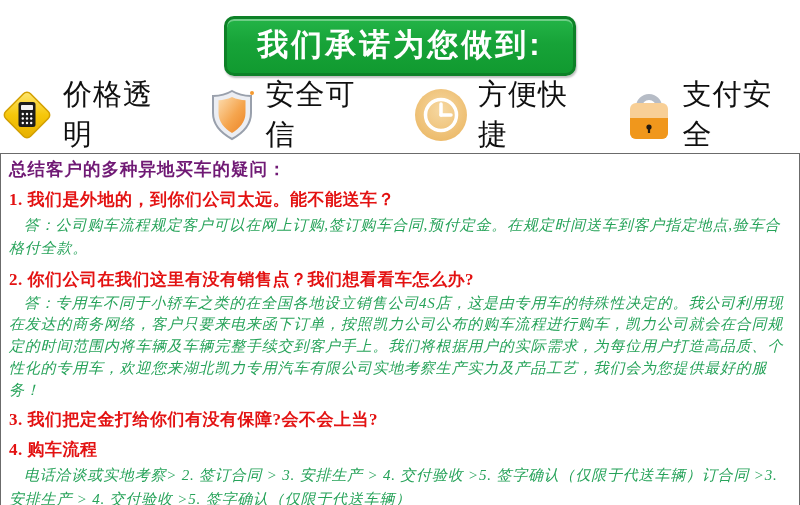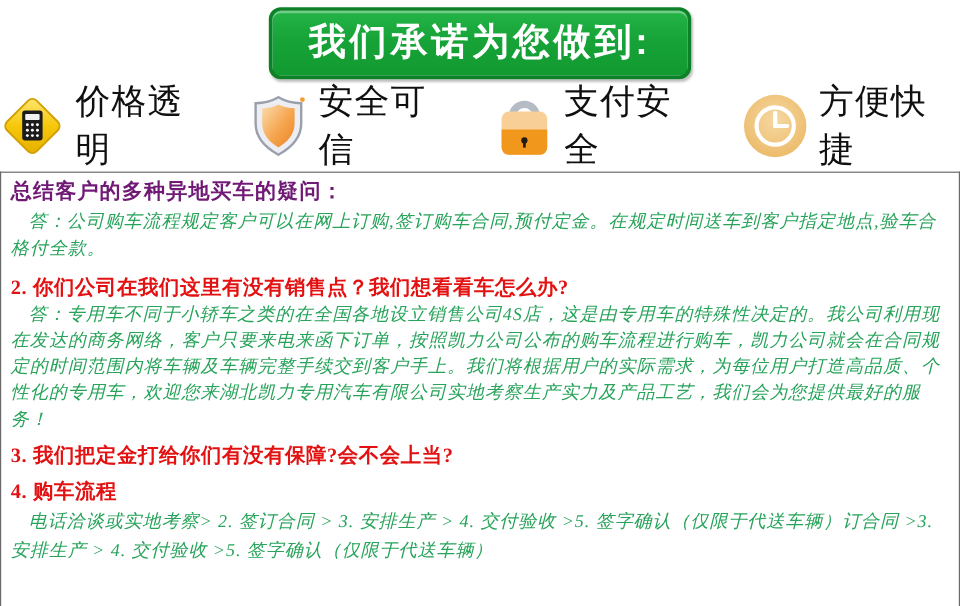--- a/index.html
+++ b/index.html
@@ -2,21 +2,21 @@
 <html><head>
 <meta charset="utf-8">
 <style>
   html,body{margin:0;padding:0;}
   body{
     width:800px;height:505px;overflow:hidden;background:#ffffff;
     font-family:"Liberation Serif", serif;
     position:relative;
   }
   
-  .banner-wrap{text-align:center;padding-top:6px;border-radius:26px;}
+  .banner-wrap{text-align:center;padding-top:16px;border-radius:26px;}
   .banner{
     display:inline-block;
     background:linear-gradient(180deg,#23b447 0%,#17a338 45%,#119a30 100%);
     border:3px solid #0d8127;
     border-radius:10px;
     padding:5px 30px 7px;
     box-shadow:inset 0 2px 0 rgba(255,255,255,.35), 1px 2px 2px rgba(0,0,0,.25);
   }
   .banner .banner-text{
     color:#ffffff;font-size:31px;font-weight:bold;letter-spacing:3px;
@@ -108,54 +108,55 @@
         <circle cx="42" cy="4" r="2" fill="#f59a30"></circle>
         <path d="M22 2 C28 5.5 34 6.8 41 7 L41 24 C41 36 33 44 22 50 C11 44 3 36 3 24 L3 7 C10 6.8 16 5.5 22 2 Z" fill="#eceef3" stroke="#99a0ac" stroke-width="2"></path>
         <path d="M22 8 C26.5 10.2 30.8 11 35.5 11.3 L35.5 24 C35.5 33 29.5 39.5 22 44 C14.5 39.5 8.5 33 8.5 24 L8.5 11.3 C13.2 11 17.5 10.2 22 8 Z" fill="url(#shg)"></path>
       </svg>
     </span>
     <span class="plabel">安全可信</span>
   </div>
 
   <div class="promise">
     <span class="icon">
-      <svg width="48" height="52" viewBox="0 0 48 52">
-        <path d="M14 30 L14 18 a10 10 0 0 1 20 0 L34 30" fill="none" stroke="#b6bcc6" stroke-width="6"></path>
-        <rect x="5" y="14" width="38" height="36" rx="6" fill="#f8cf96"></rect>
-        <path d="M5 29 h38 v15 a6 6 0 0 1 -6 6 h-26 a6 6 0 0 1 -6 -6 Z" fill="#f0971c"></path>
-        <circle cx="24" cy="38" r="2.6" fill="#231a10"></circle>
-        <rect x="22.9" y="38" width="2.2" height="6" fill="#231a10"></rect>
-      </svg>
-    </span>
-    <span class="plabel">支付安全</span>
-  </div>
-
-  <div class="promise">
-    <span class="icon">
       <svg width="56" height="56" viewBox="0 0 56 56">
         <defs>
           <radialGradient id="clg" cx="0.5" cy="0.4" r="0.75">
             <stop offset="0" stop-color="#f6d8a2"></stop>
             <stop offset="1" stop-color="#eab45e"></stop>
           </radialGradient>
         </defs>
         <circle cx="28" cy="28" r="26" fill="url(#clg)"></circle>
         <circle cx="28" cy="28" r="15.5" fill="none" stroke="#ffffff" stroke-width="3.5"></circle>
         <line x1="28" y1="28" x2="28" y2="17" stroke="#ffffff" stroke-width="3.5" stroke-linecap="round"></line>
         <line x1="28" y1="28" x2="38" y2="28" stroke="#ffffff" stroke-width="3.5" stroke-linecap="round"></line>
       </svg>
     </span>
     <span class="plabel">方便快捷</span>
   </div>
 
+  <div class="promise">
+    <span class="icon">
+      <svg width="48" height="52" viewBox="0 0 48 52">
+        <path d="M14 30 L14 18 a10 10 0 0 1 20 0 L34 30" fill="none" stroke="#b6bcc6" stroke-width="6"></path>
+        <rect x="5" y="14" width="38" height="36" rx="6" fill="#f8cf96"></rect>
+        <path d="M5 29 h38 v15 a6 6 0 0 1 -6 6 h-26 a6 6 0 0 1 -6 -6 Z" fill="#f0971c"></path>
+        <circle cx="24" cy="38" r="2.6" fill="#231a10"></circle>
+        <rect x="22.9" y="38" width="2.2" height="6" fill="#231a10"></rect>
+      </svg>
+    </span>
+    <span class="plabel">支付安全</span>
+  </div>
+
 </div>
 
 <div class="faq-box">
   <h2 class="faq-heading">总结客户的多种异地买车的疑问：</h2>
 
+  <p class="q">1. 我们是外地的，到你们公司太远。能不能送车？</p>
   <p class="a">答：公司购车流程规定客户可以在网上订购,签订购车合同,预付定金。在规定时间送车到客户指定地点,验车合格付全款。</p>
 
   <p class="q">2. 你们公司在我们这里有没有销售点？我们想看看车怎么办?</p>
   <p class="a tight">答：专用车不同于小轿车之类的在全国各地设立销售公司4S店，这是由专用车的特殊性决定的。我公司利用现在发达的商务网络，客户只要来电来函下订单，按照凯力公司公布的购车流程进行购车，凯力公司就会在合同规定的时间范围内将车辆及车辆完整手续交到客户手上。我们将根据用户的实际需求，为每位用户打造高品质、个性化的专用车，欢迎您来湖北凯力专用汽车有限公司实地考察生产实力及产品工艺，我们会为您提供最好的服务！</p>
 
   <p class="q">3. 我们把定金打给你们有没有保障?会不会上当?</p>
 
   <p class="q">4. 购车流程</p>
   <p class="a">电话洽谈或实地考察&gt; 2. 签订合同 &gt; 3. 安排生产 &gt; 4. 交付验收 &gt;5. 签字确认（仅限于代送车辆）订合同 &gt;3. 安排生产 &gt; 4. 交付验收 &gt;5. 签字确认（仅限于代送车辆）</p>
 </div>

